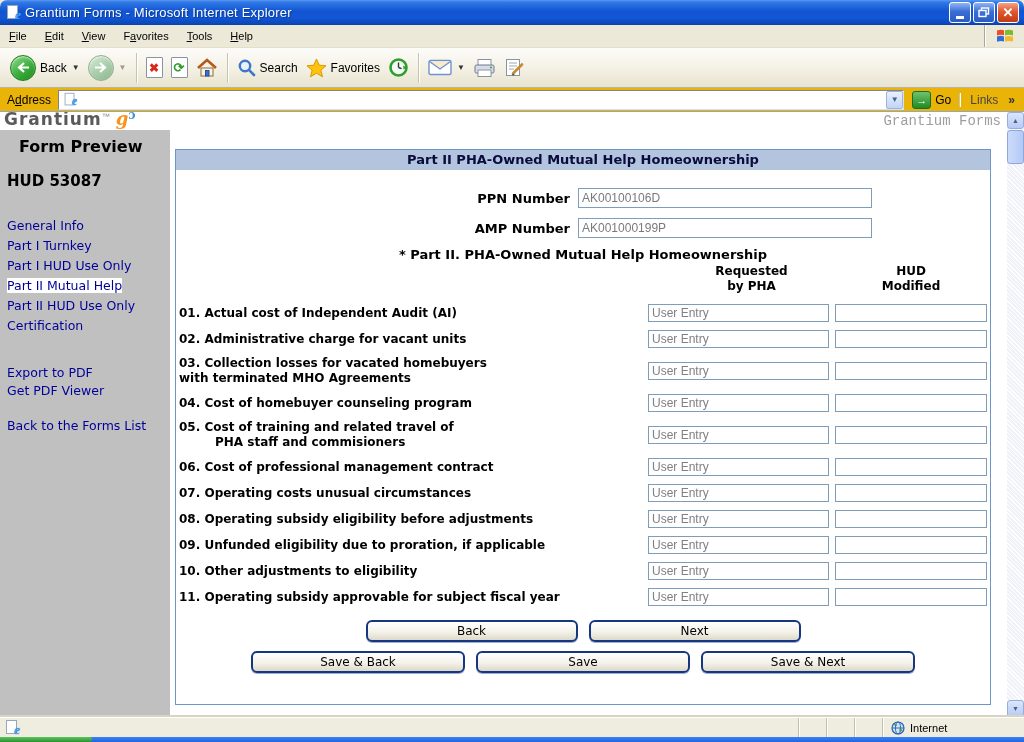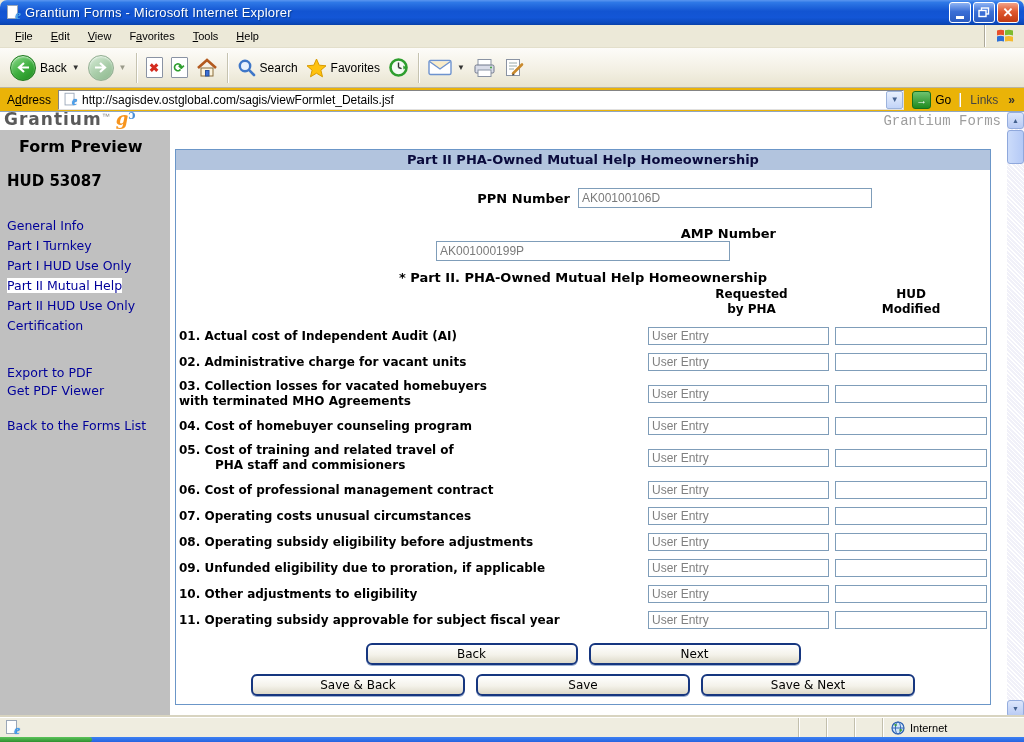--- a/index.html
+++ b/index.html
@@ -16,21 +16,21 @@
   .title-text { flex:1; color:#fff; font-weight:normal; font-size:13px; text-shadow:1px 1px 1px #083a8a; letter-spacing:.2px; }
   .win-btn { width:22px; height:21px; margin-left:2px; border:1px solid #fff; border-radius:3px;
     background:linear-gradient(180deg,#8FB4F4 0%,#3B6FD6 45%,#2A5BC0 100%);
     color:#fff; display:flex; align-items:center; justify-content:center; }
   .win-btn.close { background:linear-gradient(180deg,#F2A38A 0%,#E0592F 45%,#C13A12 100%); }
   .glyph-min { width:8px; height:3px; background:#fff; margin-top:10px; }
   .glyph-x { font:bold 13px "Liberation Sans",sans-serif; line-height:1; }
 
   
   .menubar { position:absolute; top:25px; left:0; right:0; height:23px; background:#ECE9D8;
-    display:flex; align-items:center; padding-left:6px; border-bottom:1px solid #E3DFCB; }
+    display:flex; align-items:center; border-bottom:1px solid #E3DFCB; }
   .menu-item { padding:3px 9px; font-size:11px; color:#000; }
   .menu-brand { margin-left:auto; align-self:stretch; width:40px; border-left:1px solid #ACA899;
     box-shadow:1px 0 0 #fff inset; display:flex; align-items:center; justify-content:center; }
 
   
   .toolbar { position:absolute; top:48px; left:0; right:0; height:40px;
     background:linear-gradient(180deg,#FDFCF9,#F2EFE2 60%,#E8E4D0); border-bottom:1px solid #B9B5A2;
     display:flex; align-items:center; padding:0 6px; }
   .tb-btn { display:flex; align-items:center; gap:4px; padding:2px 4px; font-size:12px; color:#000; }
   .tb-sep { width:1px; height:30px; background:#C6C3B0; box-shadow:1px 0 0 #FFFFFF; margin:0 5px; }
@@ -84,21 +84,21 @@
   .side-tools { margin-top:28px; }
   .side-tools .nav-link { line-height:18px; }
   .side-back { margin-top:16px; }
 
   .main { flex:1; position:relative; background:#fff; }
   .panel { position:absolute; left:5px; top:19px; width:816px; min-height:556px;
     border:1px solid #6B96C8; background:#fff; padding-bottom:8px; font-family:"DejaVu Sans",sans-serif; }
   .panel-header { height:20px; line-height:20px; background:#B2C4DE; text-align:center;
     font-size:13px; font-weight:bold; color:#0A0A3C; }
   .fieldrow { display:flex; align-items:center; margin-top:18px; }
-  .fieldrow.amp { margin-top:18px;flex-direction:column; }
+  .fieldrow.amp { margin-top:10px; }
   .flabel { width:402px; text-align:right; font-size:13px; font-weight:bold; color:#000; padding-right:8px; }
   .bigin { width:294px; height:20px; border:1px solid #7F9DB9; font:12px "Liberation Sans",sans-serif;
     color:#7A7A7A; padding:1px 3px; background:#fff; }
   .section-title { text-align:center; font-size:13px; font-weight:bold; margin:9px 0 2px; color:#000; }
   .colheads { display:flex; margin:2px 3px 0; font-size:12px; font-weight:bold; color:#000; text-align:center; line-height:15px; }
   .colheads .spacer { flex:1; }
   .colheads .c1 { width:155px; margin-right:6px; }
   .colheads .c2 { width:152px; }
   .rows { margin:10px 3px 0; }
   .frow { display:flex; align-items:center; margin-bottom:8px; }
@@ -268,21 +268,20 @@
   </span>
 </div>
 
 <div class="addressbar">
   <span class="addr-label"><span>A</span><u>d</u><span>dress</span></span>
   <span class="addr-field">
     <span class="ie-doc-icon">
         <span class="page"></span>
         <span class="e">e</span>
       </span>
-    <span class="addr-url">http://sagisdev.ostglobal.com/sagis/viewFormlet_Details.jsf</span>
     <span class="addr-drop">▼</span>
   </span>
   <span class="go-area">
     <span class="go-icon">→</span>
     <span>Go</span>
   </span>
   <span class="links-area">
     <span>Links</span>
     <span class="chev">»</span>
   </span>

